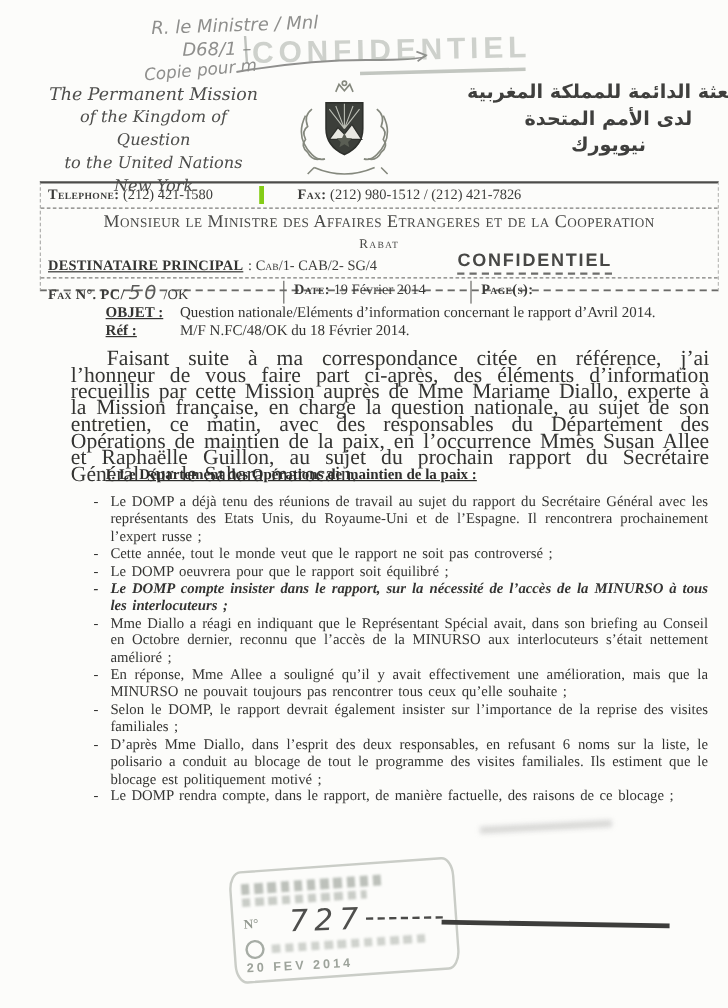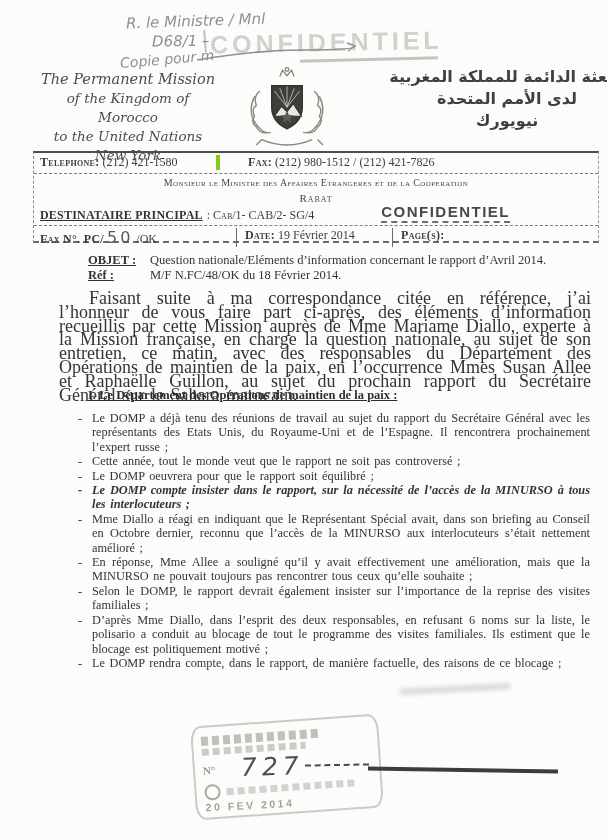--- a/index.html
+++ b/index.html
@@ -41,37 +41,37 @@
     border-top:2px solid #4c4c4a;border-left:1px dashed #8a8a88;
     border-right:1px dashed #9a9a98;border-bottom:2px dashed #6a6a68;
     box-sizing:border-box;font-size:12px;
   }
   .row-tel{display:flex;border-bottom:1px dashed #7c7c7a;padding:2px 0 3px 0;}
   .cell-tel{width:182px;padding-left:6px;box-sizing:border-box;}
   .cell-fax{flex:1;border-left:4px solid #84cc16;padding-left:28px;}
   .lbl{font-variant:small-caps;font-weight:bold;letter-spacing:.3px;color:#3c3c3a;text-align:center;}
   .val{color:#3c3c3a;}
   .addressee{text-align:center;color:#4a4a48;}
-  .addr1{font-variant:small-caps;font-size:10px;letter-spacing:.4px;margin-top:3px;}
+  .addr1{font-variant:small-caps;font-size:15px;letter-spacing:.4px;margin-top:3px;}
   .addr2{font-variant:small-caps;font-size:11px;letter-spacing:1px;margin-top:4px;}
   .row-dest{position:relative;display:flex;align-items:flex-end;
     border-bottom:1px dashed #7c7c7a;padding:2px 0 2px 6px;margin-top:2px;}
   .dest-label{font-weight:bold;text-decoration:underline;letter-spacing:.2px;color:#343432;}
   .dest-val{font-variant:small-caps;margin-left:4px;color:#3c3c3a;}
   .conf-mid{
     position:absolute;right:88px;top:-3px;
     font-family:"Liberation Sans",sans-serif;font-weight:bold;font-size:15px;
     letter-spacing:1.5px;color:#474745;border-bottom:2px dashed #6e6e6c;
     padding-bottom:1px;
   }
   .row-faxno{display:flex;padding:2px 0 2px 0;}
   .cell-fn1{width:202px;padding-left:6px;box-sizing:border-box;}
   .cell-fn2{width:156px;border-left:1px solid #6a6a68;padding-left:8px;box-sizing:border-box;}
   .cell-fn3{flex:1;border-left:1px solid #6a6a68;padding-left:8px;}
-  .hw-inline{font-family:"DejaVu Sans",sans-serif;font-size:16px;
+  .hw-inline{font-family:"DejaVu Sans",sans-serif;font-style:italic;font-size:16px;
     color:#5a5a58;letter-spacing:3px;}
   
   .subject{position:absolute;left:88px;top:253px;right:16px;font-size:12.5px;color:#343432;}
   .subj-row{display:flex;line-height:14.5px;}
   .subj-lbl{font-weight:bold;text-decoration:underline;width:62px;flex:none;}
   
   .para{position:absolute;left:59px;top:292px;right:16px;margin:0;
     font-size:18px;line-height:13.8px;text-align:justify;color:#343432;
     text-indent:30px;word-spacing:2px;}
   .heading{position:absolute;left:88px;top:388px;font-size:12.5px;font-weight:bold;
@@ -120,21 +120,21 @@
     <path d="M2 20 Q 60 10 110 10 T 160 6" fill="none" stroke="#8f8f8d" stroke-width="1.6"></path>
     <path d="M152 3 l8 3 -7 5" fill="none" stroke="#8f8f8d" stroke-width="1.4"></path>
   </svg>
 
   <div class="stamp-top-tick"></div>
   <div class="stamp-top">CONFIDENTIEL</div>
   <div class="stamp-top-bar"></div>
 
   <div class="lh-en">
     <div class="l1">The Permanent Mission</div>
-    <div>of the Kingdom of Morocco</div>
+    <div>of the Kingdom of Question</div>
     <div>to the United Nations</div>
     <div>New York</div>
   </div>
 
   <div class="lh-emblem">
     <svg viewBox="0 0 100 100" width="90" height="90">
       <g stroke="#787c70" stroke-width="1.5" fill="none" opacity="0.9">
         <path d="M42 14 l3 -7 5 6 5 -6 3 7"></path>
         <circle cx="50" cy="6" r="2"></circle>
         <path d="M20 30 q-8 6 -4 16 q-6 4 -2 12 q-5 6 2 12 q4 8 12 6"></path>

